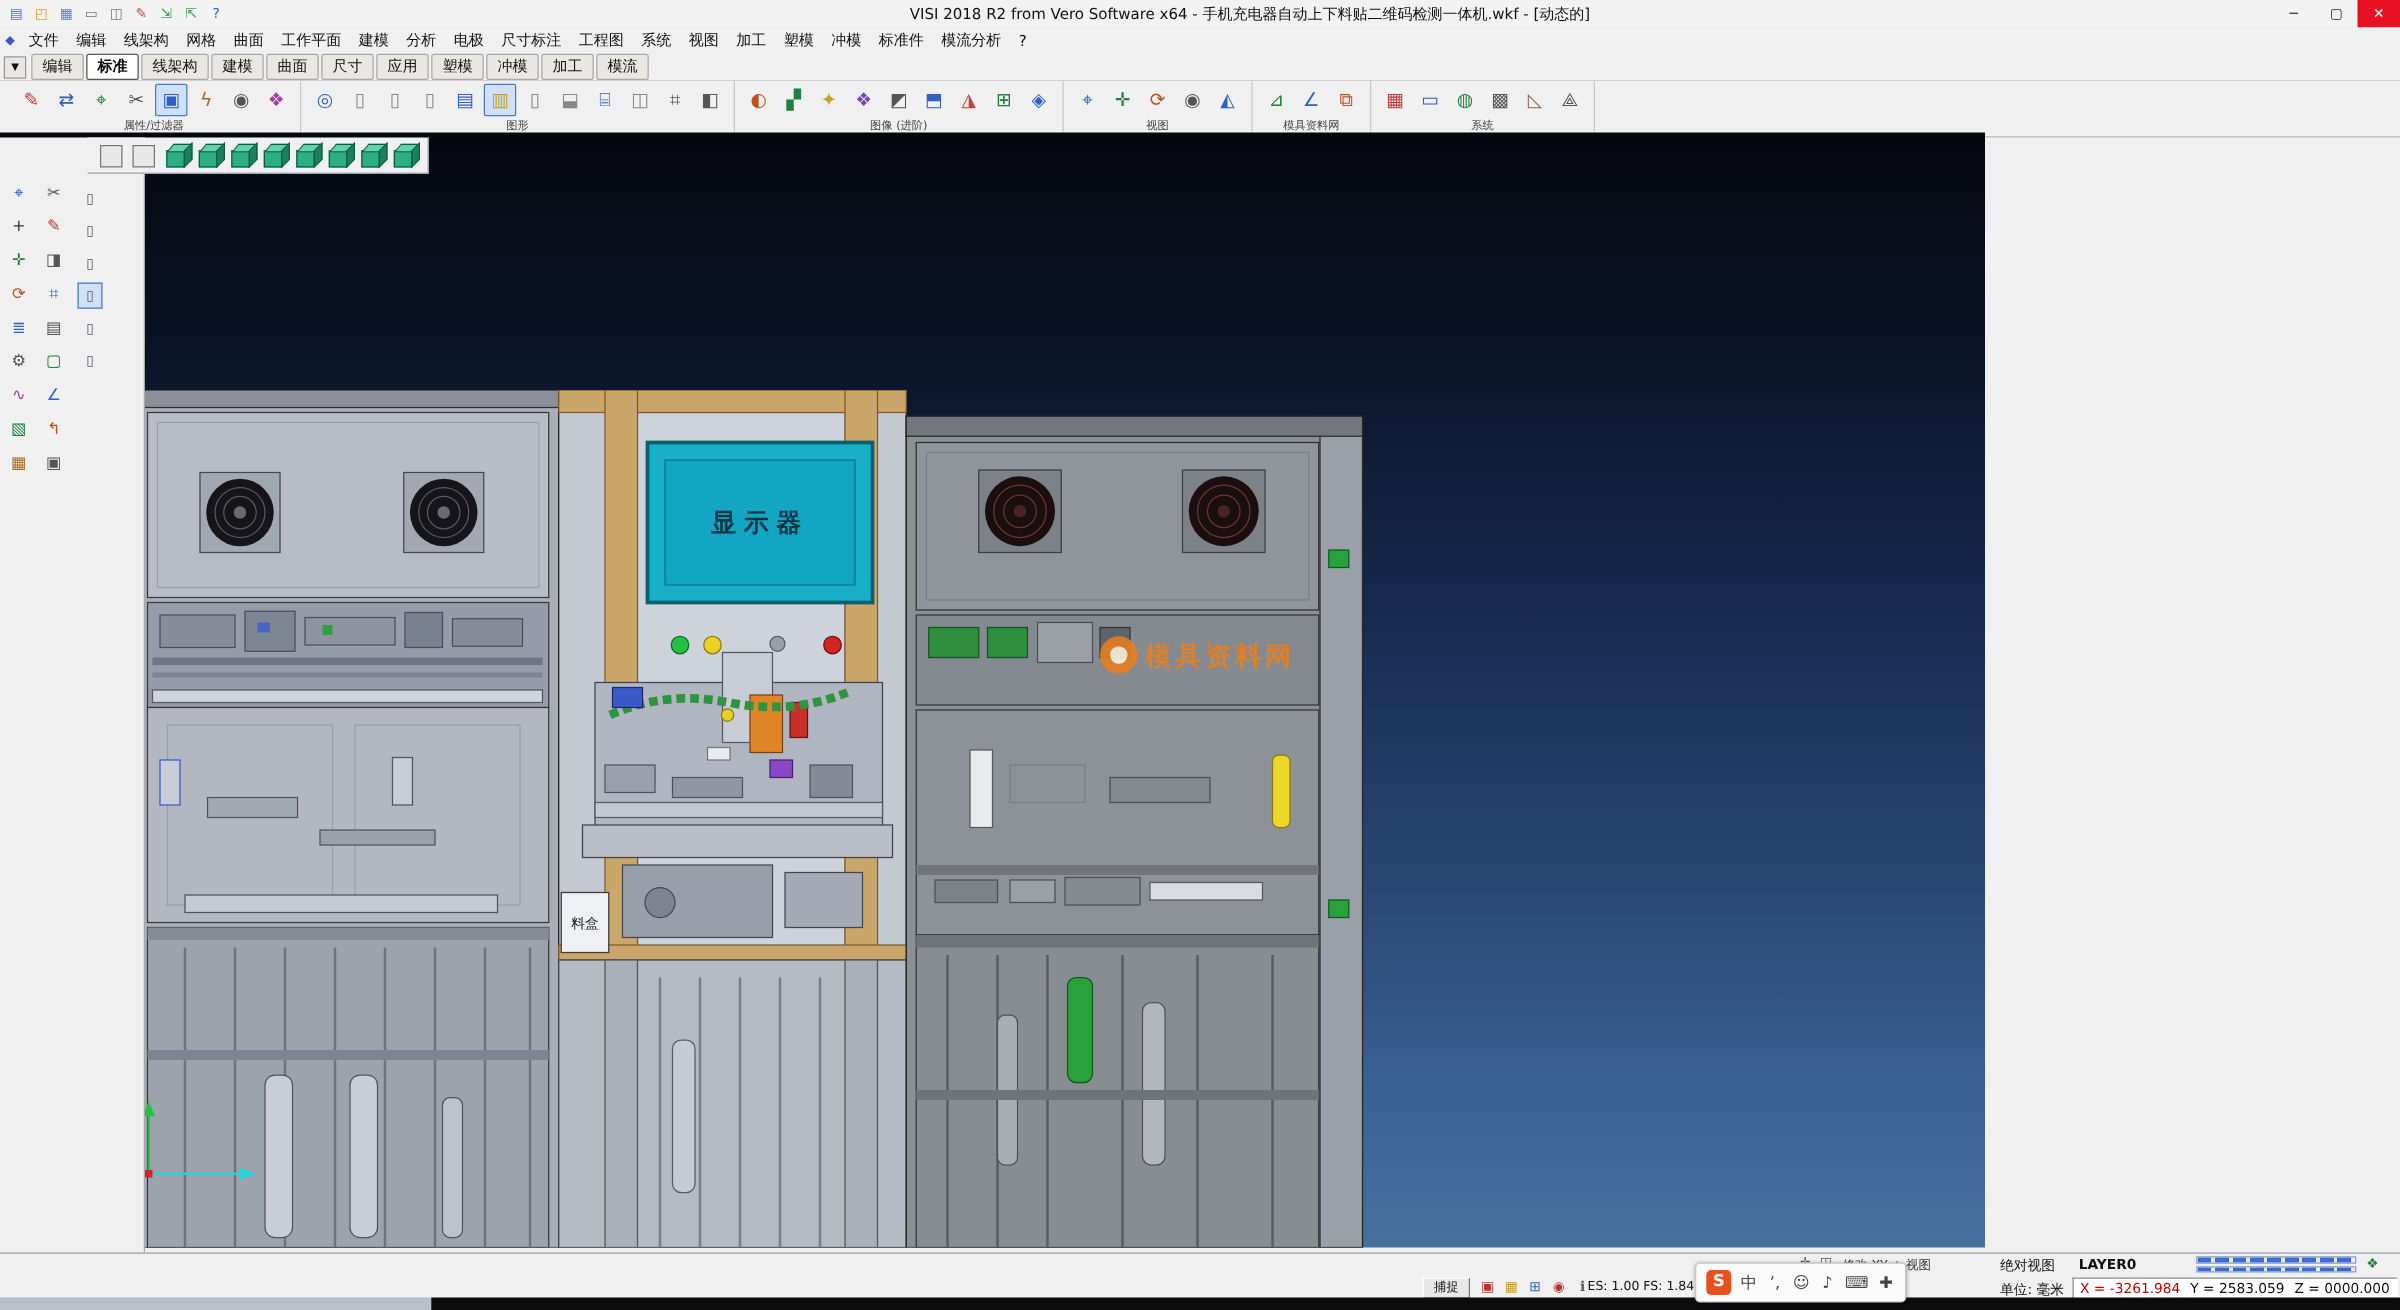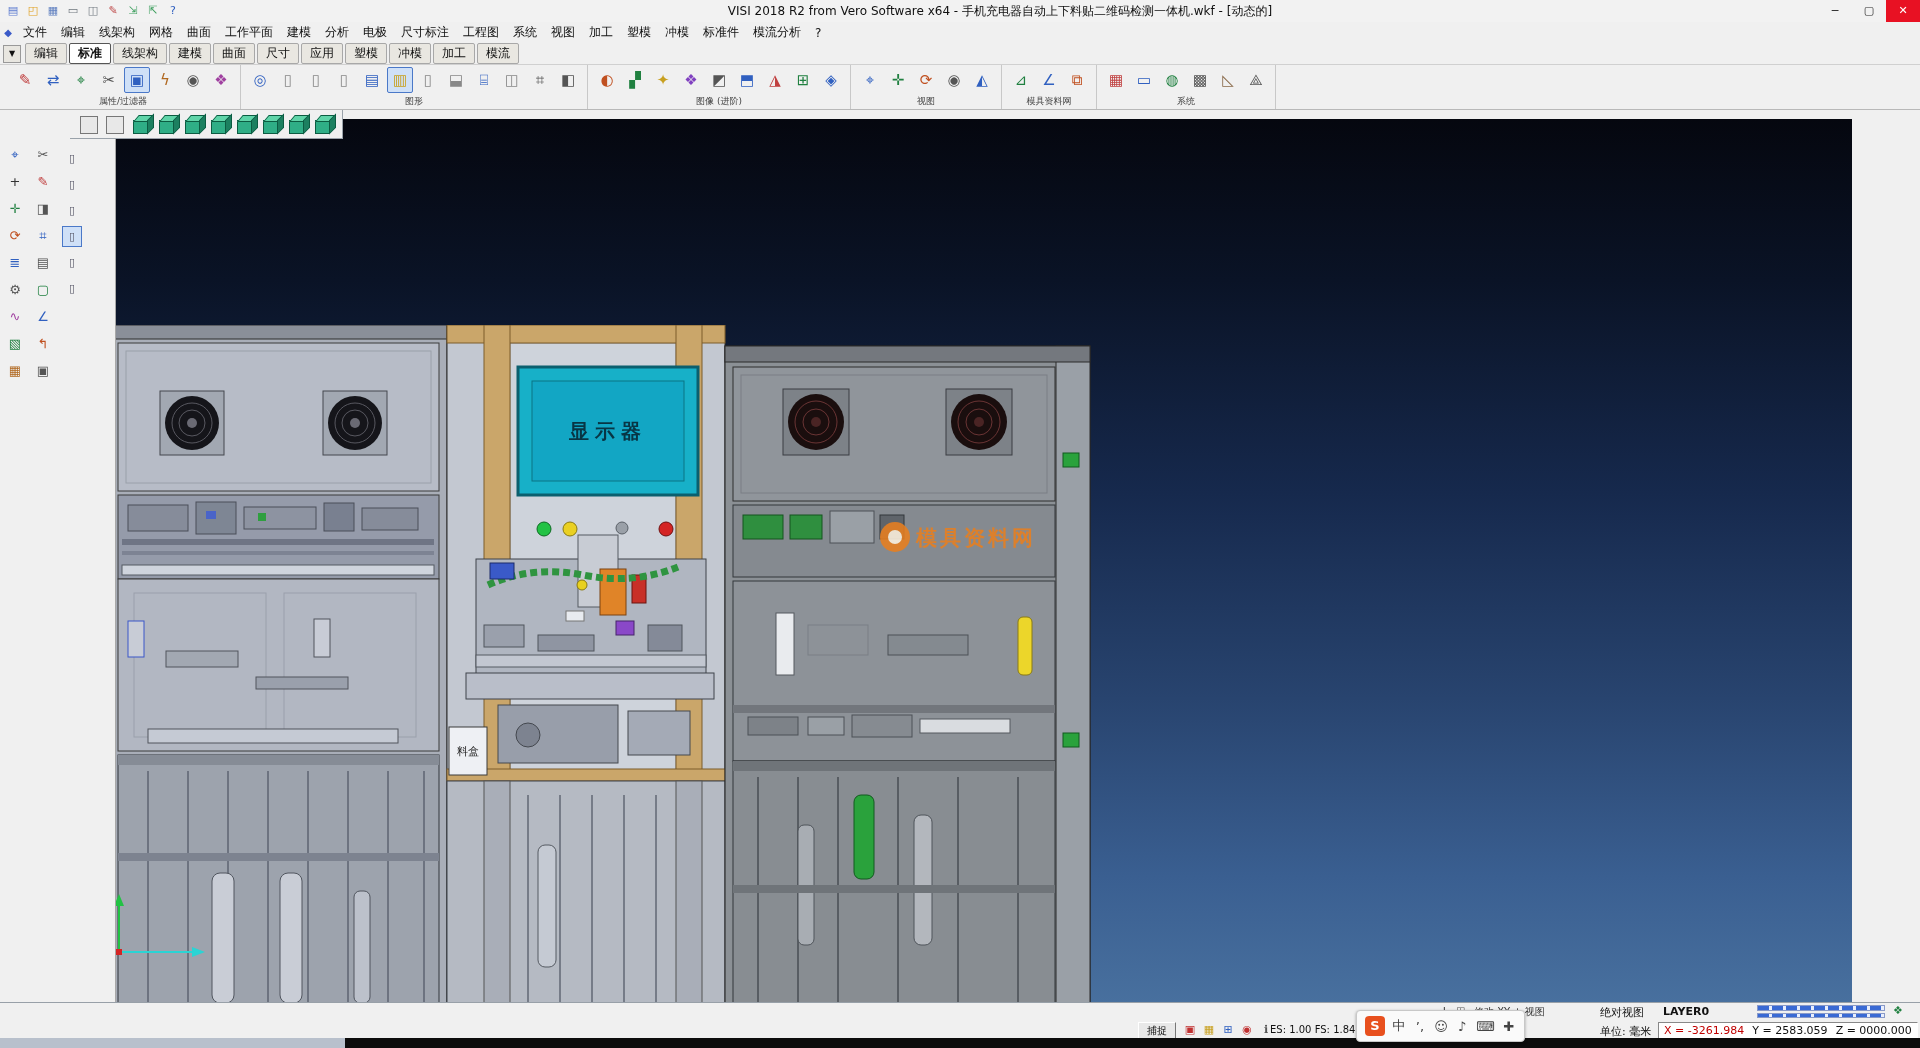--- a/index.html
+++ b/index.html
@@ -37,21 +37,21 @@
   .toolbar{left:0;top:65px;width:1920px;height:45px;display:flex;background:#f0f0f0;
            border-bottom:1px solid #b8b8b8;padding-left:6px;box-sizing:border-box;}
   .tb-group{display:flex;flex-direction:column;border-right:1px solid #c8c8c8;padding:0 6px;}
   .tb-icons{display:flex;gap:2px;height:30px;align-items:center;}
   .tb-icon{width:24px;height:24px;font-size:15px;line-height:24px;text-align:center;
            border:1px solid transparent;border-radius:2px;}
   .tb-icon.sel{background:#cfe0f7;border-color:#4a78c8;}
   .tb-label{font-size:9px;color:#444;text-align:center;height:13px;line-height:13px;}
 
   
-  .viewport{left:0;top:119px;width:1852px;height:892px;
+  .viewport{left:0;top:106px;width:1588px;height:892px;
     background:linear-gradient(180deg,#05070f 0%,#0a1326 18%,#16294d 42%,#28446f 65%,#3a5f91 85%,#49719f 100%);}
   .machine-svg{position:absolute;left:108px;top:206px;width:990px;height:686px;z-index:1;}
   svg text{font-family:"DejaVu Sans","Liberation Sans",sans-serif;}
 
   
   .cube-bar{left:70px;top:110px;height:28px;display:flex;gap:4px;align-items:center;background:#f0f0f0;
             padding:0 8px;z-index:6;border-bottom:1px solid #9aa2aa;border-right:1px solid #9aa2aa;}
   .vc-icon{width:22px;height:24px;position:relative;}
   .cube-glyph{position:relative;display:block;width:13px;height:12px;margin:8px 0 0 3px;
               background:#2fae86;border:1px solid #0c5c42;}

